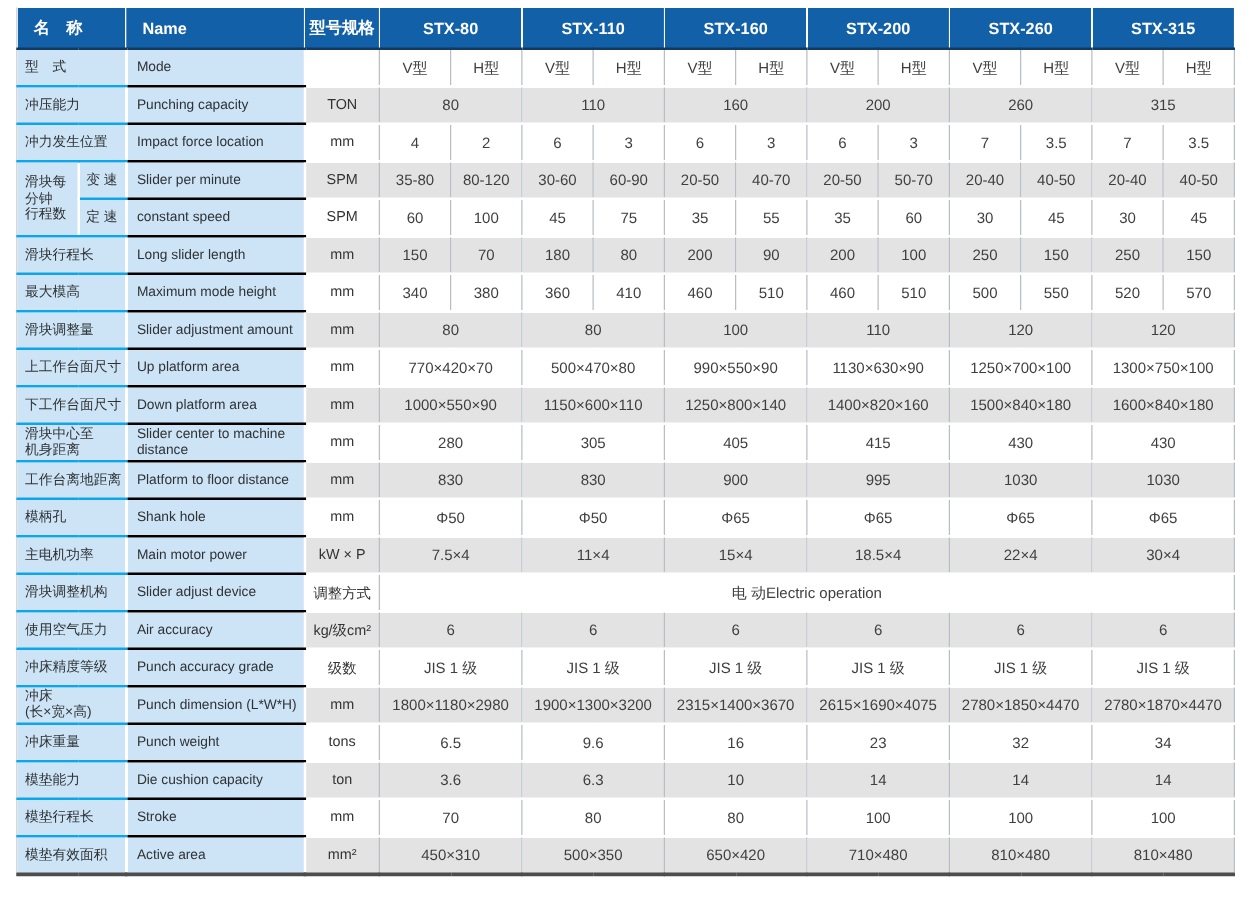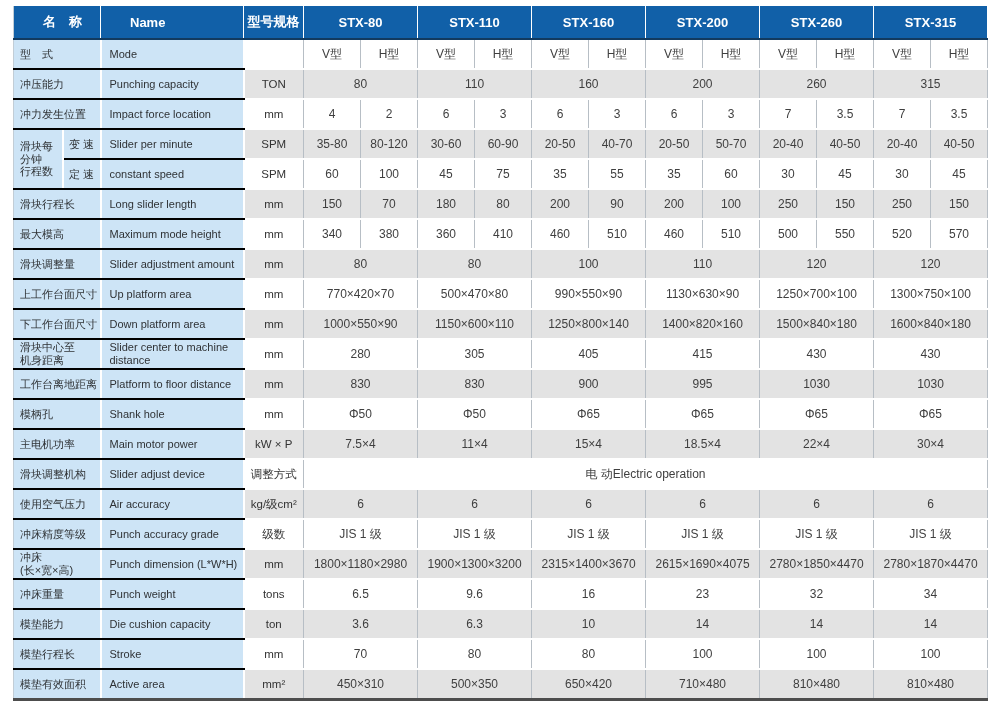--- a/index.html
+++ b/index.html
@@ -6,24 +6,24 @@
   body{width:1000px;height:727px;font-family:"Liberation Sans","DejaVu Sans",sans-serif;overflow:hidden;}
   .page{padding:6px 0 0 13px;width:985px;}
   .title-row{padding-left:7px;margin-bottom:9px;}
   .title-cn{font-size:24px;font-weight:bold;color:var(--title-blue);letter-spacing:2px;}
   .title-en{font-size:17px;font-weight:bold;color:var(--title-blue);margin-left:14px;}
   table.params{border-collapse:collapse;table-layout:fixed;width:972px;
     border-left:1px solid #c2cdd6;border-right:1px solid #b7bec5;border-bottom:3px solid #4d4d4d;}
   table.params th, table.params td{overflow:hidden;}
   th.hdr{background:var(--header-bg);color:#fff;font-size:13px;font-weight:bold;height:30px;
     border-right:1px solid rgba(255,255,255,0.35);border-bottom:2px solid #123a5f;}
-  th.hdr.left{text-align:left;padding-left:29px;}
+  th.hdr.left{text-align:left;padding-left:13px;}
   td{height:26px;font-size:12px;color:#3f3f3f;text-align:center;vertical-align:middle;}
   td.cn-cell,td.sub-cell{background:var(--name-bg);color:#2f3235;font-size:11px;text-align:left;
-    padding:1px 2px 1px 6px;border-right:2px solid #fff;border-bottom:2px solid #000000;white-space:pre-line;line-height:1.15;}
+    padding:1px 2px 1px 6px;border-right:2px solid #fff;border-bottom:2px solid #0ea5e9;white-space:pre-line;line-height:1.15;}
   td.sub-cell{text-align:center;padding:1px 2px;}
   td.en-cell{background:var(--name-bg);color:#2f3235;font-size:11px;text-align:left;
     padding:1px 2px 1px 8px;border-right:2px solid #fff;border-bottom:2px solid #000000;line-height:1.15;}
   td.unit-cell{font-size:11.5px;color:#333;border-right:1px solid #b7bec5;border-bottom:2px solid #fff;}
   td.val{border-right:1px solid #b7bec5;border-bottom:2px solid #fff;}
   tr.gray td.val, tr.gray td.unit-cell{background:var(--stripe-gray);}
   tr.white td.val, tr.white td.unit-cell{background:#fff;}
 </style>
 </head>
 <body>

